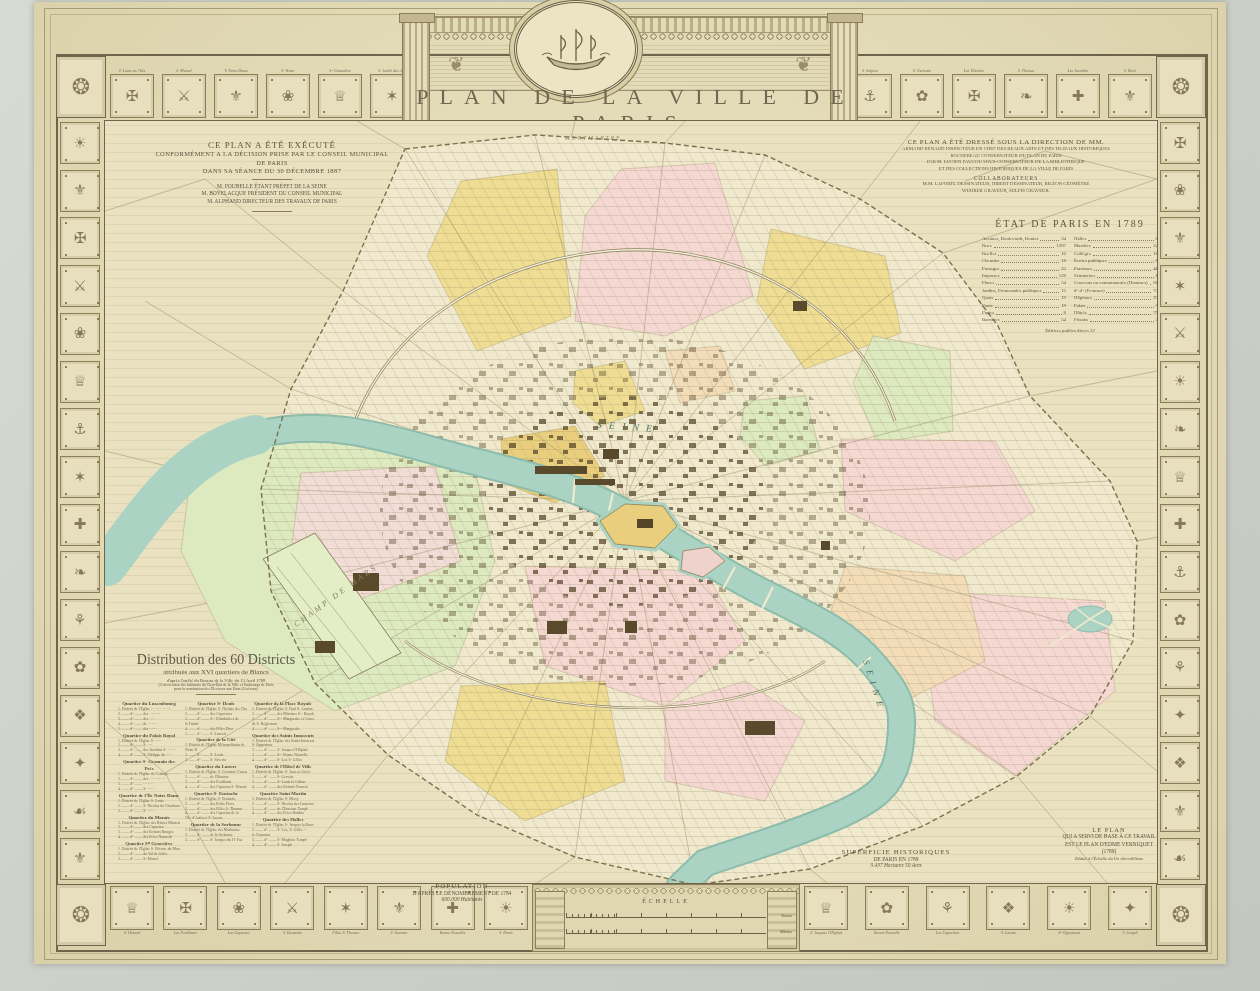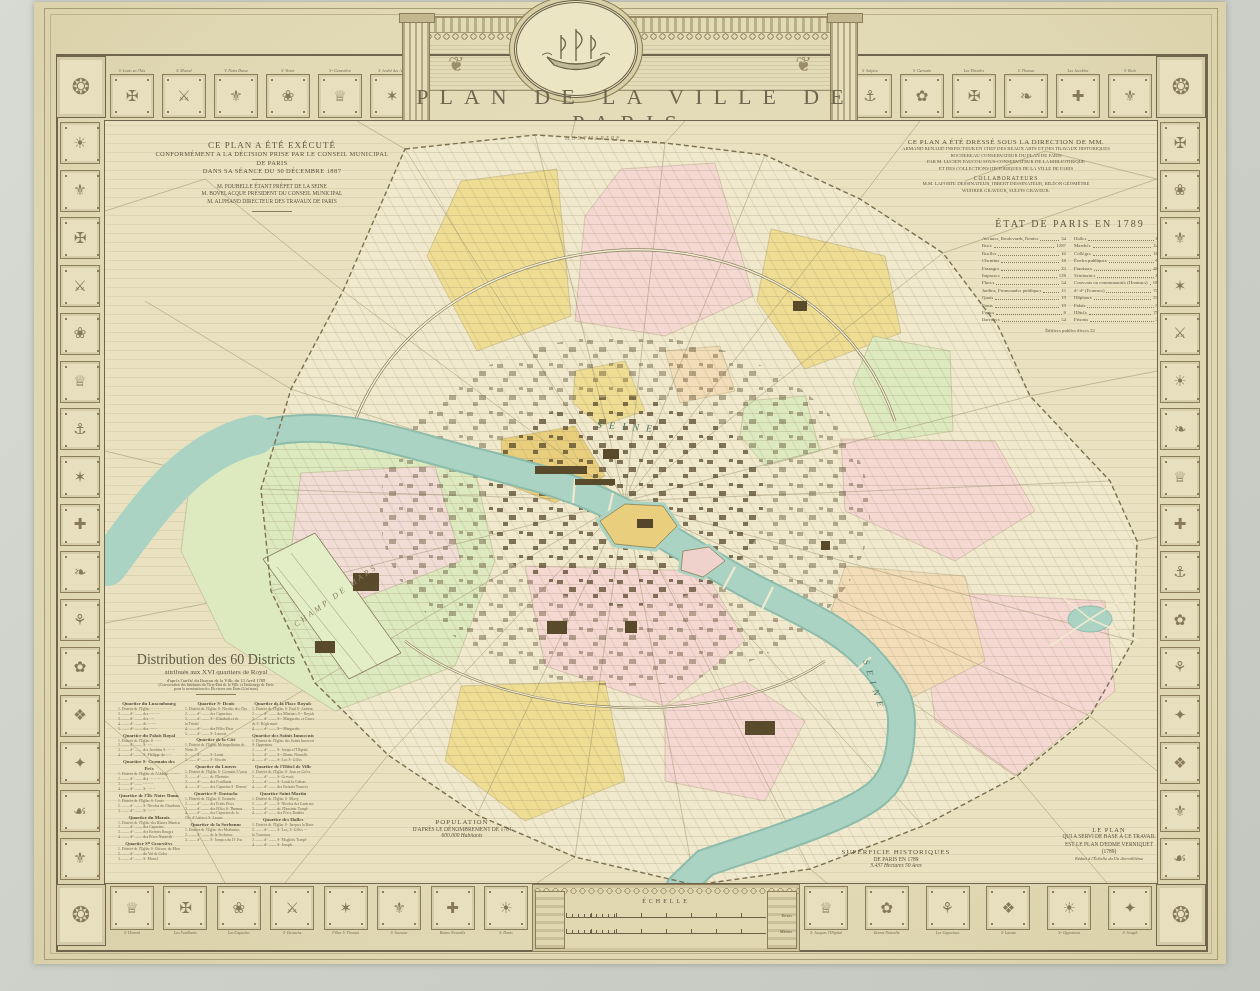--- a/index.html
+++ b/index.html
@@ -83,21 +83,21 @@
   #etat .efoot{font-size:4.8px;text-align:center;margin-top:4px;}
   #dist{left:118px;top:652px;width:196px;}
   #dist .d1{font-size:14px;font-family:Liberation Serif, serif;}
   #dist .d2{font-size:7px;}
   #dist .d3{font-size:4.6px;margin-top:2px;}
   #dist .d4{font-size:3.9px;}
   #dist .cols{display:flex;gap:5px;margin-top:5px;text-align:left;}
   #dist .qcol{width:62px;}
   .qh{font-size:4.9px;line-height:7px;text-align:center;font-weight:bold;color:#564e3c;}
   .qe{font-size:3.8px;line-height:4.9px;white-space:nowrap;overflow:hidden;color:#6f6854;}
-  #pop{left:372px;top:818px;width:180px;}
+  #pop{left:372px;top:882px;width:180px;}
   #pop .p1{font-size:7px;letter-spacing:1px;}
   #pop .p2{font-size:5.5px;}
   #pop .p3{font-size:5.5px;font-style:italic;}
   #sup{left:806px;top:848px;width:180px;}
   #base{left:1026px;top:826px;width:166px;}
   #base .p1{font-size:6.5px;letter-spacing:1px;}
   #base .p2{font-size:5.5px;line-height:7.5px;}
   #base .p3{font-size:4.5px;font-style:italic;}
   
   #plinth{left:532px;top:884px;width:266px;height:66px;background:#e0d7b1;border:1px solid #8a7d58;
@@ -752,21 +752,21 @@
         <span class="dots"></span>
         <span class="val">3</span>
       </div>
         </div>
   </div>
   <div class="efoot">Édifices publics divers    32</div>
 </div>
 
 <div class="abs tc" id="dist">
   <div class="d1">Distribution des 60 Districts</div>
-  <div class="d2">attribués aux XVI quartiers de Royal</div>
+  <div class="d2">attribués aux XVI quartiers de Blancs</div>
   <div class="d3">d'après l'arrêté du Bureau de la Ville du 13 Avril 1789</div>
   <div class="d4">(Convocation des habitants du Tiers-État de la Ville et Faubourgs de Paris</div>
   <div class="d4">pour la nomination des Électeurs aux États Généraux)</div>
   <div class="mini-rule"></div>
   <div class="cols">
     <div class="qcol">
 
     <div class="qh">Quartier du Luxembourg</div>
           <div class="qe">1. District de l'Église ·· ······ ·· ····</div>
           <div class="qe">2. ――  d°  ―― des ·········</div>

